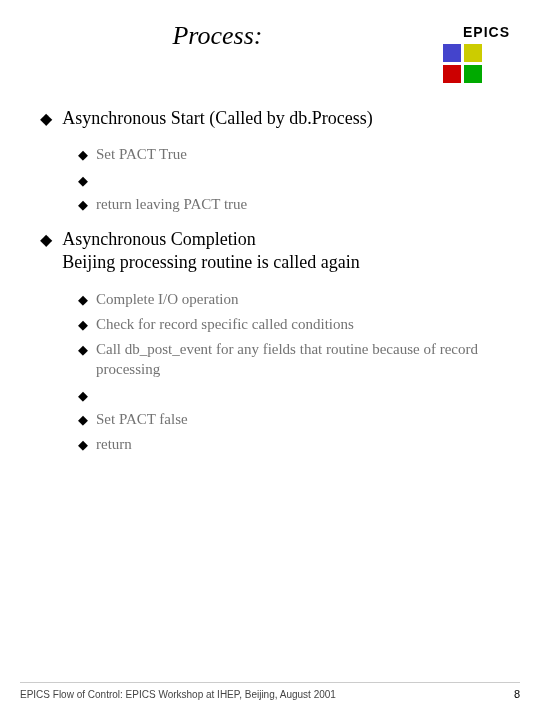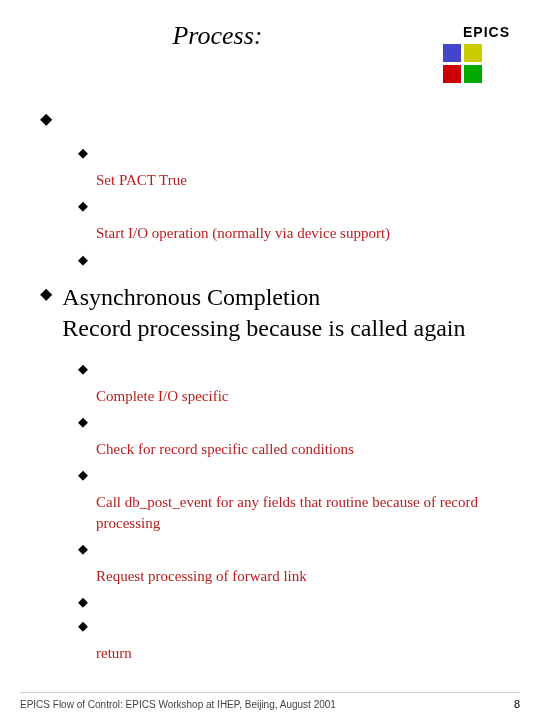--- a/index.html
+++ b/index.html
@@ -115,35 +115,34 @@
       color: #000;
       font-size: 13px;
       margin-right: 8px;
       margin-top: 3px;
       flex-shrink: 0;
     }
 
     .sub-bullet-text {
       font-family: Georgia, serif;
       font-size: 15px;
-      color: #b91c1c;
+      color: #737373;
       line-height: 1.35;
-      margin-top: 28px;
     }
 
     .async-completion {
       font-family: Georgia, serif;
-      font-size: 24px;
+      font-size: 18px;
       color: #000;
       line-height: 1.3;
     }
 
     .footer {
       position: absolute;
-      bottom: 10px;
+      bottom: 20px;
       left: 20px;
       right: 20px;
       display: flex;
       justify-content: space-between;
       align-items: center;
       border-top: 1px solid #ccc;
       padding-top: 5px;
     }
 
     .footer-text {
@@ -177,63 +176,64 @@
         <div class="epics-cell cell-red"></div>
         <div class="epics-cell cell-green"></div>
       </div>
     </div>
   </div>
 
   <div class="content">
 
     <div class="main-bullet">
       <span class="diamond">◆</span>
+      <span class="main-bullet-text">Asynchronous Start (Called by db.Process)</span>
     </div>
 
     <div class="sub-bullets">
       <div class="sub-bullet">
         <span class="sub-diamond">◆</span>
         <span class="sub-bullet-text">Set PACT True</span>
       </div>
       <div class="sub-bullet">
         <span class="sub-diamond">◆</span>
-        <span class="sub-bullet-text">Start I/O operation (normally via device support)</span>
-      </div>
-      <div class="sub-bullet">
-        <span class="sub-diamond">◆</span>
+      </div>
+      <div class="sub-bullet">
+        <span class="sub-diamond">◆</span>
+        <span class="sub-bullet-text">return leaving PACT true</span>
       </div>
     </div>
 
     <div class="main-bullet">
       <span class="diamond">◆</span>
       <div class="async-completion">
         <span>Asynchronous Completion</span><br>
-        <span>Record processing because is called again</span>
+        <span>Beijing processing routine is called again</span>
       </div>
     </div>
 
     <div class="sub-bullets">
       <div class="sub-bullet">
         <span class="sub-diamond">◆</span>
-        <span class="sub-bullet-text">Complete I/O specific</span>
+        <span class="sub-bullet-text">Complete I/O operation</span>
       </div>
       <div class="sub-bullet">
         <span class="sub-diamond">◆</span>
         <span class="sub-bullet-text">Check for record specific called conditions</span>
       </div>
       <div class="sub-bullet">
         <span class="sub-diamond">◆</span>
         <span class="sub-bullet-text">Call db_post_event for any fields that routine because of record processing</span>
       </div>
       <div class="sub-bullet">
         <span class="sub-diamond">◆</span>
-        <span class="sub-bullet-text">Request processing of forward link</span>
-      </div>
-      <div class="sub-bullet">
-        <span class="sub-diamond">◆</span>
+      </div>
+      <div class="sub-bullet">
+        <span class="sub-diamond">◆</span>
+        <span class="sub-bullet-text">Set PACT false</span>
       </div>
       <div class="sub-bullet">
         <span class="sub-diamond">◆</span>
         <span class="sub-bullet-text">return</span>
       </div>
     </div>
 
   </div>
 
   <div class="footer">

